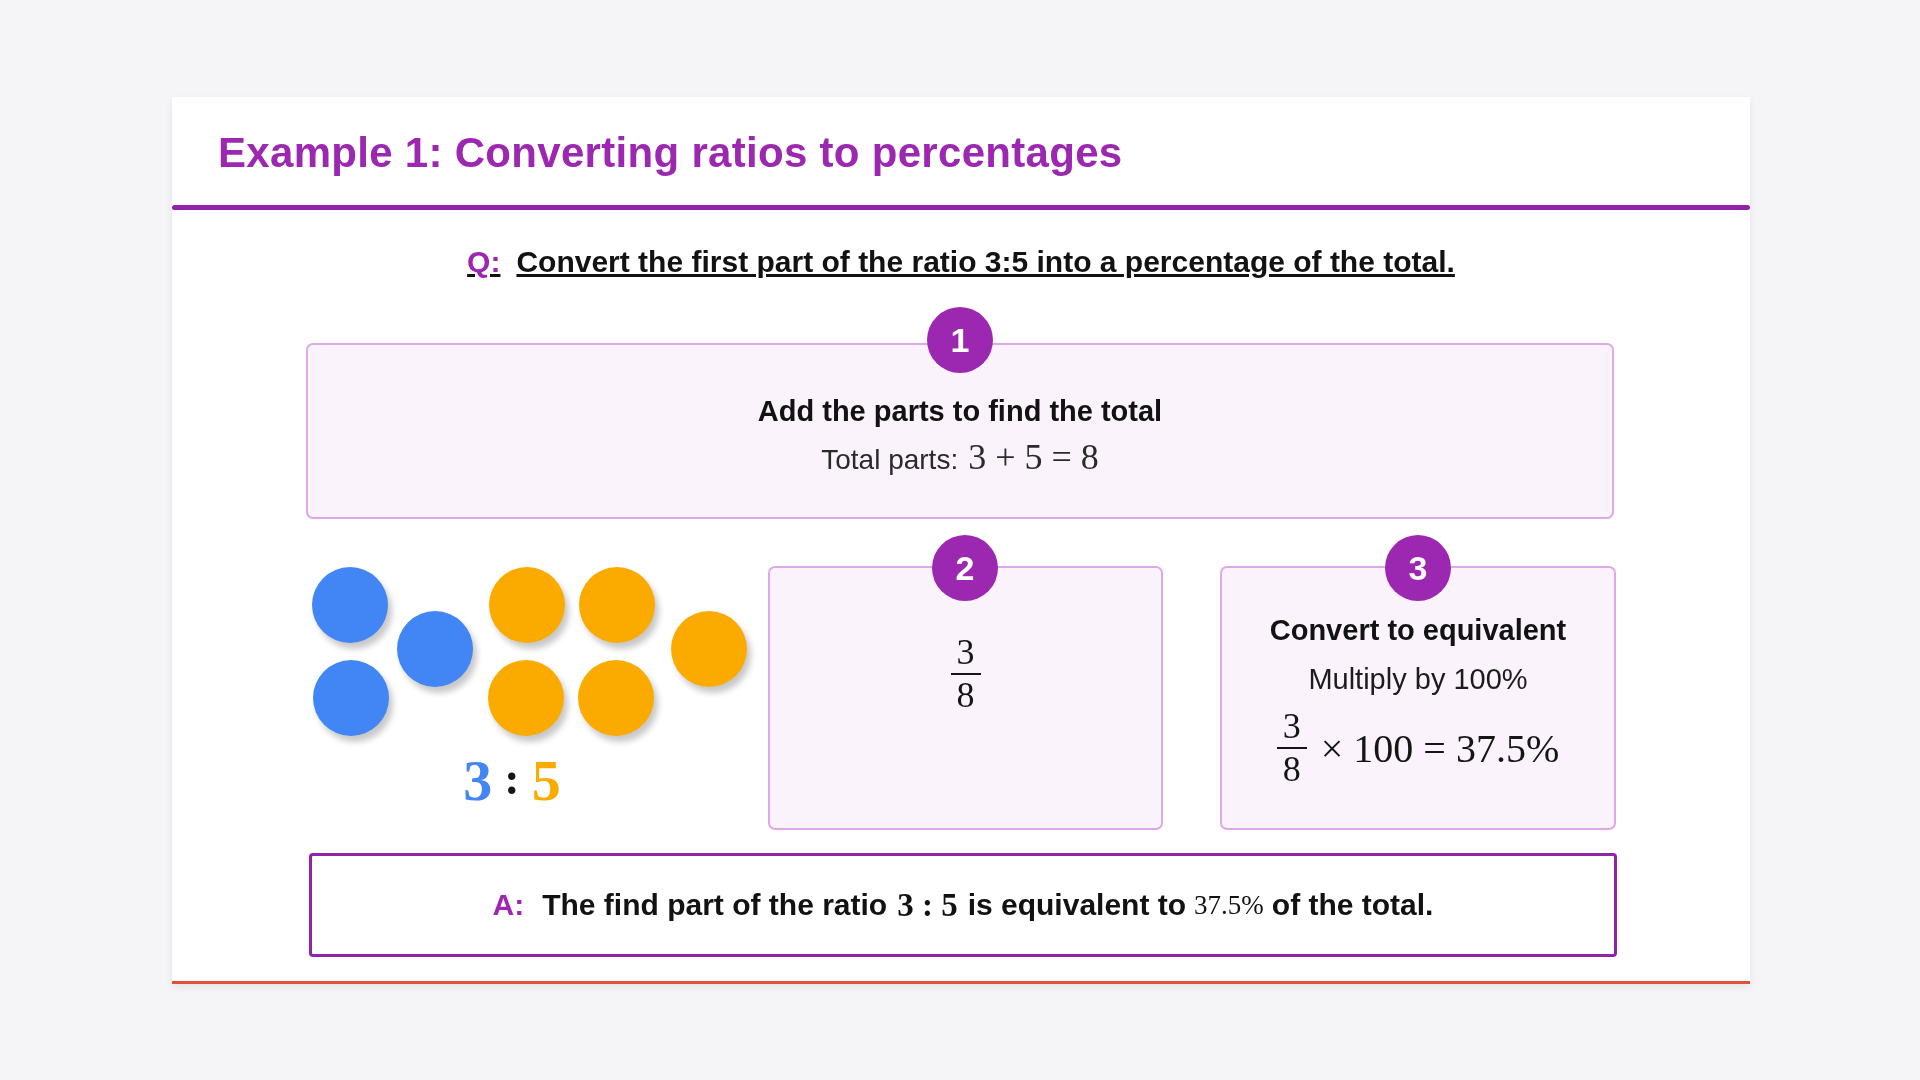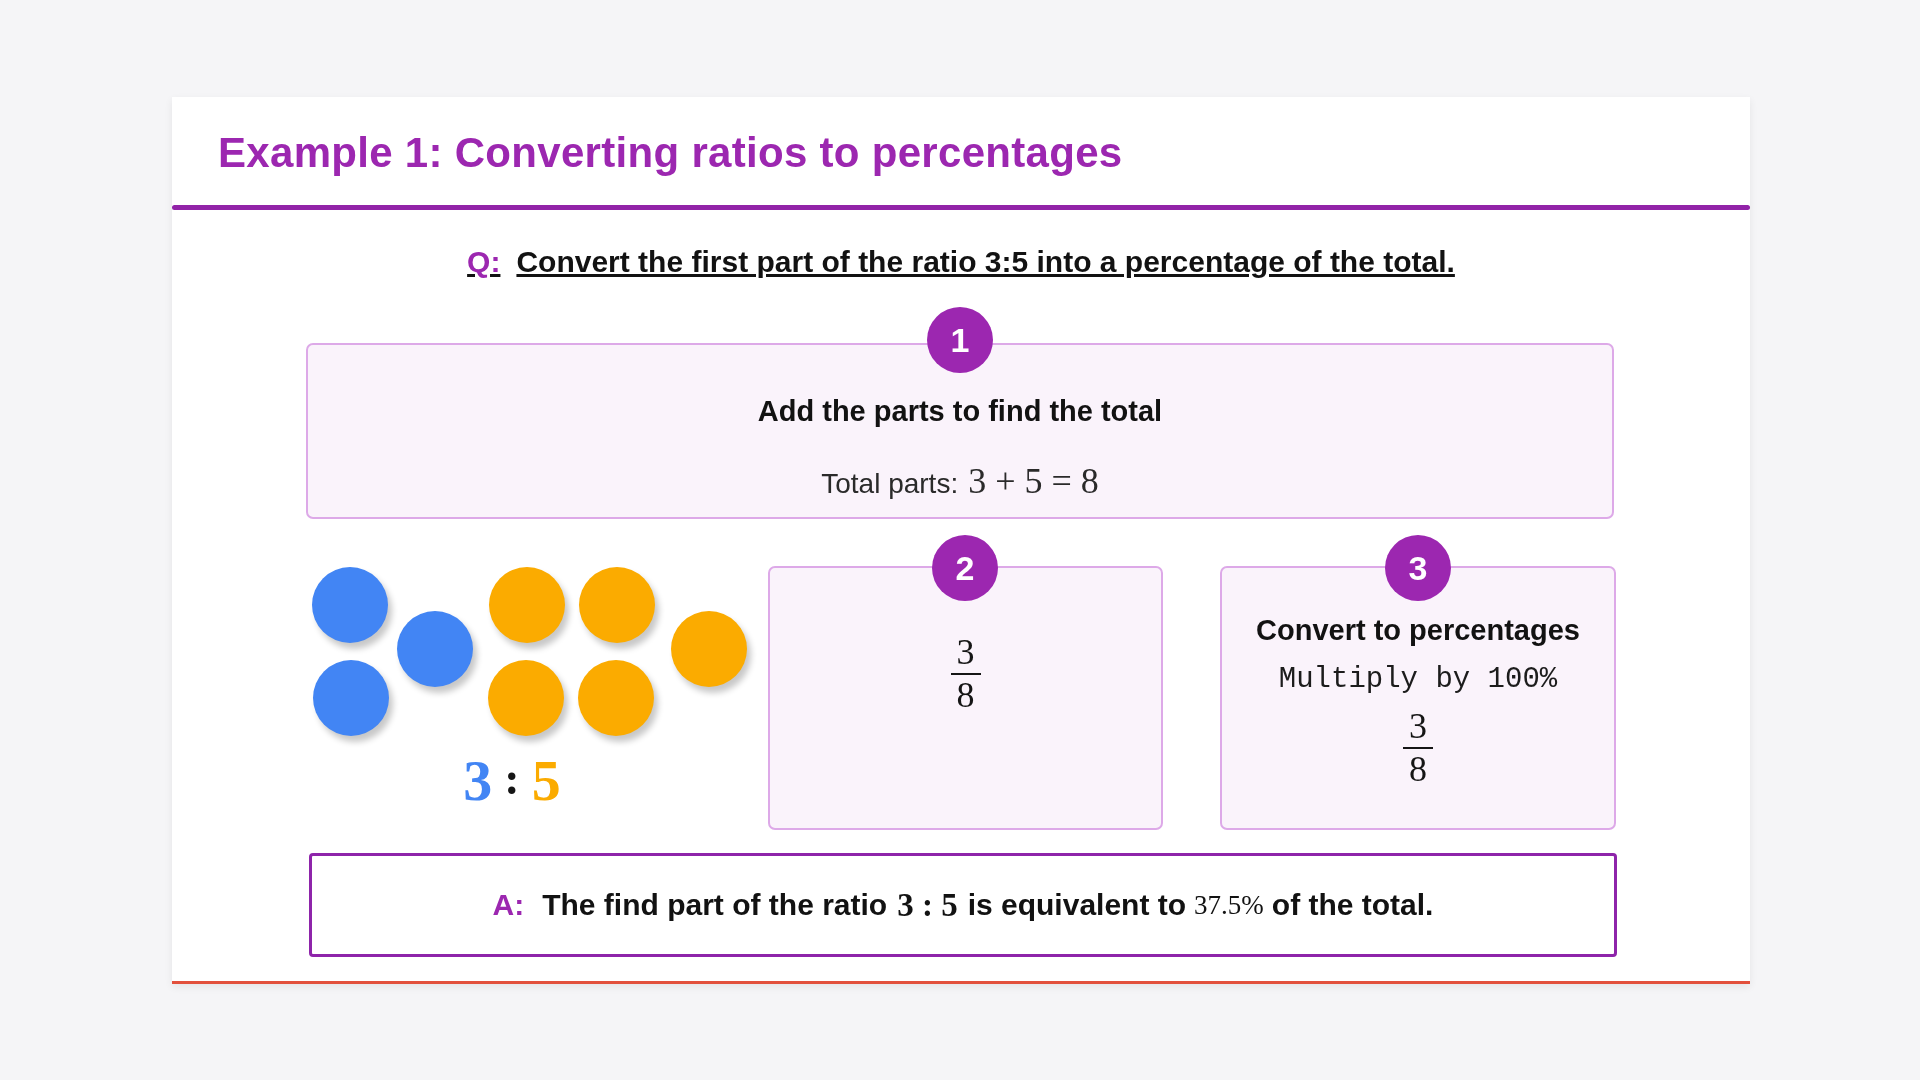--- a/index.html
+++ b/index.html
@@ -41,34 +41,34 @@
     position:absolute;width:66px;height:66px;border-radius:50%;
     background:#9C27B0;color:#ffffff;z-index:2;
     display:flex;align-items:center;justify-content:center;
     font-size:34px;font-weight:bold;
   }
   .badge1{left:755px;top:210px;}
   .badge2{left:760px;top:438px;}
   .badge3{left:1213px;top:438px;}
 
   .step-title{font-size:29px;font-weight:bold;color:#121212;text-align:right;}
-  .box1-body{margin-top:32px;font-size:28px;color:#2a2a2a;}
+  .box1-body{margin-top:8px;font-size:28px;color:#2a2a2a;}
   .math{font-family:"Liberation Serif",serif;}
   .box1-body .math{font-size:36px;margin-left:10px;}
 
   .box2 .step-title{line-height:55px;}
   .frac{
     display:inline-block;text-align:center;
     font-family:"Liberation Serif",serif;font-size:36px;line-height:1.15;
   }
   .frac .num{display:block;padding:0 6px;}
   .frac .den{display:block;border-top:2.5px solid #151515;padding:0 6px;}
   .box2-frac{margin-top:10px;}
 
-  .box3-subtitle{margin-top:16px;font-size:29px;font-weight:normal;color:#1c1c1c;font-family:Liberation Mono, monospace;}
+  .box3-subtitle{margin-top:16px;font-size:29px;font-weight:normal;color:#1c1c1c;}
   .formula-row{
     margin-top:10px;display:flex;align-items:center;justify-content:center;gap:14px;
     font-family:"Liberation Serif",serif;font-size:40px;color:#151515;
   }
 
   .dot{position:absolute;width:76px;height:76px;border-radius:50%;
        box-shadow:4px 6px 6px rgba(0,0,0,0.22);}
   .dot-blue{background:#4285F4;}
   .dot-orange{background:#FBAB00;}
   .b1{left:140px;top:470px;} .b2{left:225px;top:514px;} .b3{left:141px;top:563px;}
@@ -130,27 +130,28 @@
   <div class="badge badge2">2</div>
   <div class="step-box box2">
     <div class="frac box2-frac">
       <span class="num">3</span>
       <span class="den">8</span>
     </div>
   </div>
 
   <div class="badge badge3">3</div>
   <div class="step-box box3">
-    <div class="step-title">Convert to percentages</div>
+    <div class="step-title">Convert to equivalent</div>
     <div class="box3-subtitle">Multiply by 100%</div>
     <div class="formula-row">
       <span class="frac">
         <span class="num">3</span>
         <span class="den">8</span>
       </span>
+      <span>× 100 = 37.5%</span>
     </div>
   </div>
 
   <div class="answer-box">
     <span class="a-prefix">A:</span><span>The find part of the ratio</span><span class="answer-math-ratio">3 : 5</span><span>is equivalent to</span><span class="answer-math-pct">37.5%</span><span>of the total.</span>
   </div>
 
 </div>
 
 </body></html>

